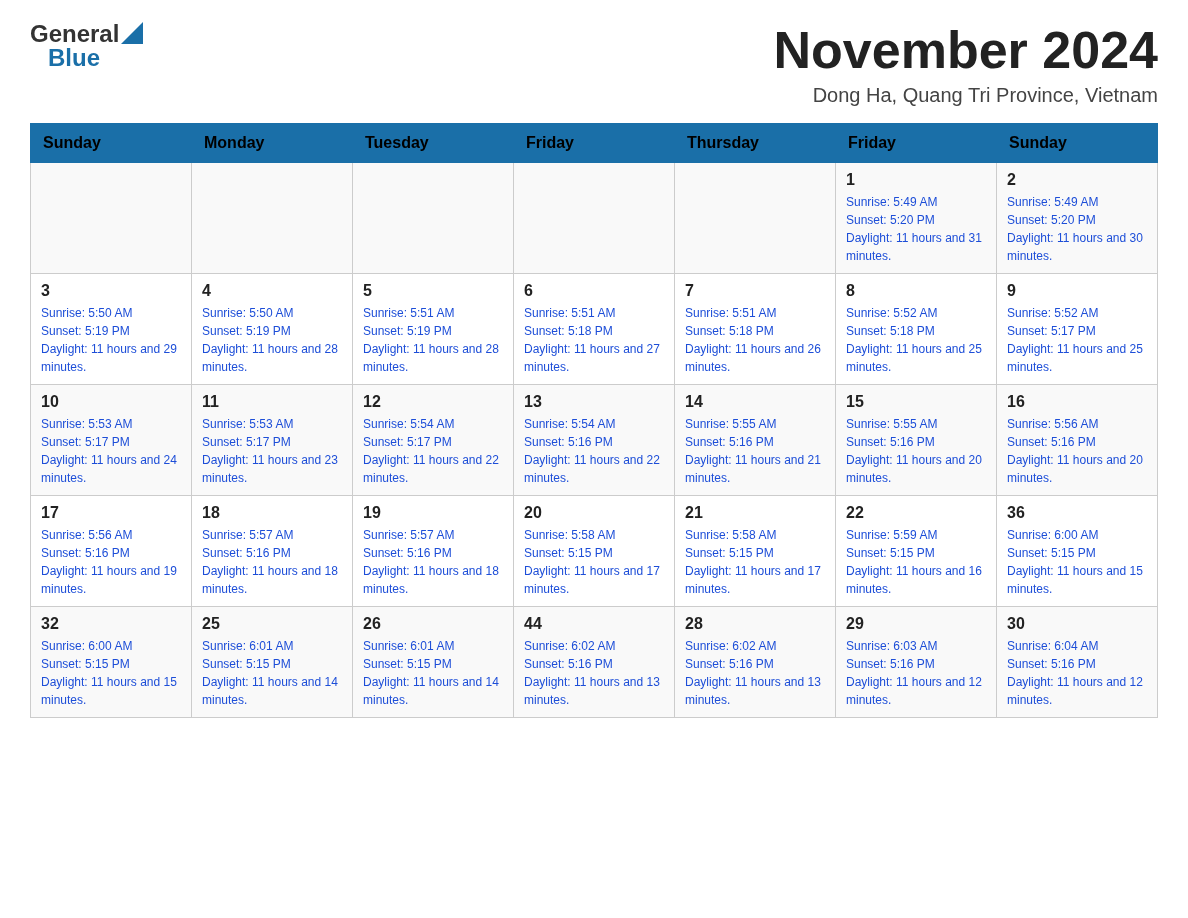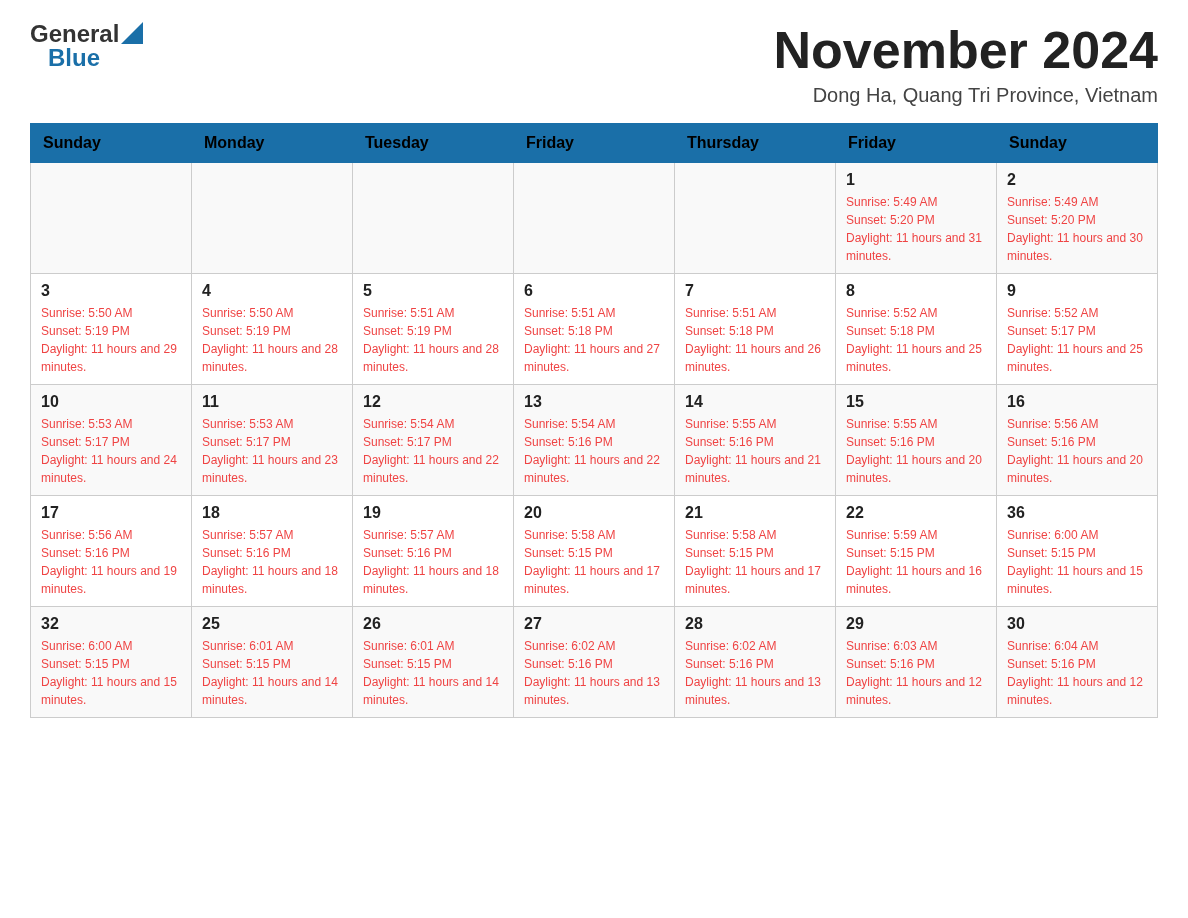--- a/index.html
+++ b/index.html
@@ -64,21 +64,21 @@
       background: #fff;
     }
     .day-number {
       font-size: 16px;
       font-weight: bold;
       color: #222;
       margin-bottom: 4px;
     }
     .day-info {
       font-size: 12px;
-      color: #ef4444;
+      color: #1d4ed8;
       line-height: 1.5;
     }
     .empty-cell {
       background: #fff;
     }
     .calendar tbody tr:first-child td.empty-cell {
       background: #f9f9f9;
     }
     
     .row-odd td { background: #f5f5f5; }
@@ -280,21 +280,21 @@
 Sunset: 5:15 PM
 Daylight: 11 hours and 14 minutes.</div>
         </td>
         <td>
           <div class="day-number">26</div>
           <div class="day-info" style="white-space: pre-line;">Sunrise: 6:01 AM
 Sunset: 5:15 PM
 Daylight: 11 hours and 14 minutes.</div>
         </td>
         <td>
-          <div class="day-number">27</div>
+          <div class="day-number">44</div>
           <div class="day-info" style="white-space: pre-line;">Sunrise: 6:02 AM
 Sunset: 5:16 PM
 Daylight: 11 hours and 13 minutes.</div>
         </td>
         <td>
           <div class="day-number">28</div>
           <div class="day-info" style="white-space: pre-line;">Sunrise: 6:02 AM
 Sunset: 5:16 PM
 Daylight: 11 hours and 13 minutes.</div>
         </td>

